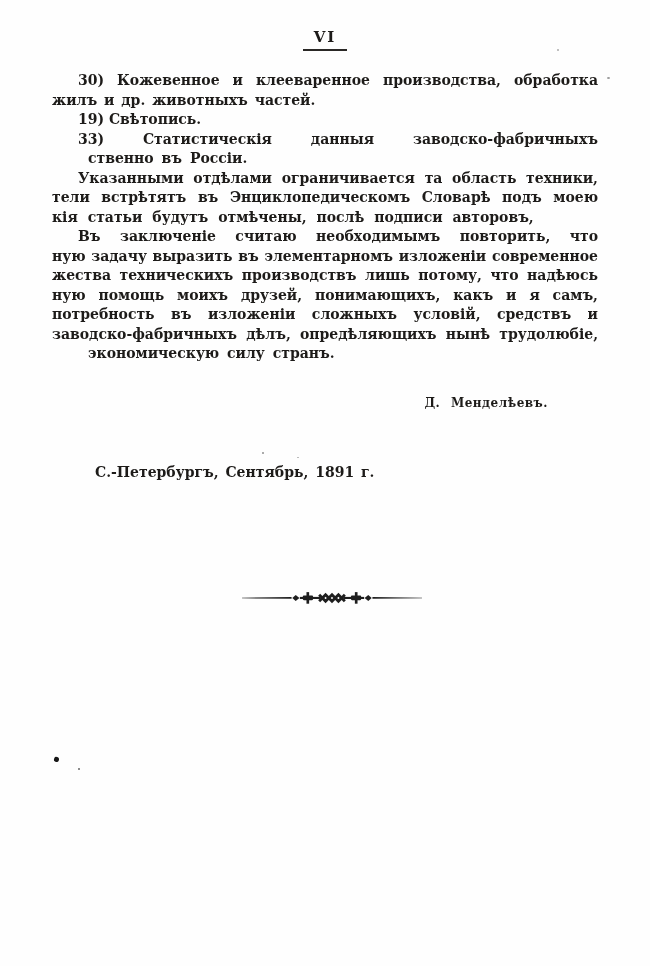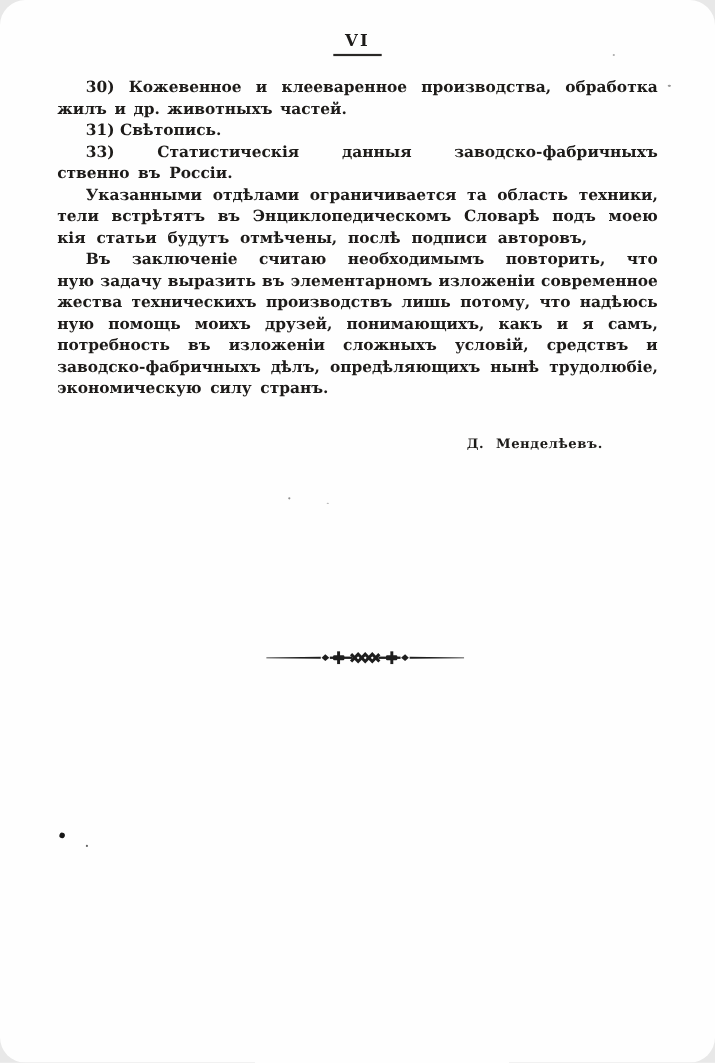--- a/index.html
+++ b/index.html
@@ -5,21 +5,20 @@
   html,body{margin:0;padding:0;background:#e8e8e8;}
   .page{
     position:relative;
     width:650px;height:966px;
     background:#fefefe;
     font-family:"DejaVu Serif","Liberation Serif",serif;
     font-weight:bold;
     color:#1d1b19;
     overflow:hidden;
     margin:0 auto;
-    border-radius:23px;
   }
   .pagenum-wrap{
     position:absolute;top:27px;left:0;width:650px;
     text-align:center;
   }
   .pagenum{
     display:inline-block;
     font-size:15px;letter-spacing:2px;
     padding:0 11px 3px 11px;
     border-bottom:2px solid #2a2826;
@@ -29,21 +28,21 @@
   }
   .line{
     height:19.5px;line-height:19.5px;
     font-size:14px;
     white-space:normal;
     overflow:hidden;
   }
   .j{text-align:justify;text-align-last:justify;}
   .ind{text-indent:26px;}
   .ws2{word-spacing:2px;}
-  .ws3{word-spacing:3px;}
+  .ws3{word-spacing:3px;margin-left:36px;}
   .ws5{word-spacing:5px;}
   .signature{
     position:absolute;top:396px;left:52px;width:546px;
     text-align:right;padding-right:50px;box-sizing:border-box;
     font-size:12px;word-spacing:6px;letter-spacing:0.5px;
   }
   .dateline{
     position:absolute;top:464px;left:95px;
     font-size:14px;word-spacing:2px;
   }
@@ -64,37 +63,38 @@
 
 <div class="page">
 
   <div class="pagenum-wrap">
     <span class="pagenum">VI</span>
   </div>
 
   <div class="textblock">
     <div class="line j ind">30) Кожевенное и клееваренное производства, обработка роговъ. костей,</div>
     <div class="line ws2">жилъ и др. животныхъ частей.</div>
-    <div class="line ind">31) Свѣтопись.</div>
+    <div class="line ind">19) Свѣтопись.</div>
     <div class="line j ind">33) Статистическія данныя заводско-фабричныхъ производствъ, преимуще-</div>
     <div class="line ws3">ственно въ Россіи.</div>
     <div class="line j ind">Указанными отдѣлами ограничивается та область техники, которую чита-</div>
     <div class="line j">тели встрѣтятъ въ Энциклопедическомъ Словарѣ подъ моею редакціею. Всѣ та-</div>
     <div class="line ws5">кія статьи будутъ отмѣчены, послѣ подписи авторовъ, буквою Δ.</div>
     <div class="line j ind">Въ заключеніе считаю необходимымъ повторить, что принимаюсь за труд-</div>
     <div class="line j">ную задачу выразить въ элементарномъ изложеніи современное состояніе мно-</div>
     <div class="line j">жества техническихъ производствъ лишь потому, что надѣюсь на дѣятель-</div>
     <div class="line j">ную помощь моихъ друзей, понимающихъ, какъ и я самъ, настоятельную</div>
     <div class="line j">потребность въ изложеніи сложныхъ условій, средствъ и способовъ развитія</div>
     <div class="line j">заводско-фабричныхъ дѣлъ, опредѣляющихъ нынѣ трудолюбіе, богатство и</div>
     <div class="line ws3">экономическую силу странъ.</div>
   </div>
 
   <div class="signature">Д. Менделѣевъ.</div>
 
+  <div class="dateline">С.-Петербургъ, Сентябрь, 1891 г.</div>
 
   <div class="divider">
     <svg viewBox="0 0 196 24" xmlns="http://www.w3.org/2000/svg" aria-hidden="true">
       <g id="lg" fill="#1e1e1e">
         <path d="M0 11.6 L54 10.9 L54 12.9 L0 12.4 Z"></path>
         <path d="M58.5 8.6 L62.5 11.9 L58.5 15.2 L54.8 11.9 Z"></path>
         <rect x="63" y="10.8" width="22" height="2.3"></rect>
         <rect x="70.2" y="5.6" width="2.9" height="12.6"></rect>
         <rect x="66.2" y="9.4" width="11.2" height="5" rx="1.2"></rect>
       </g>

